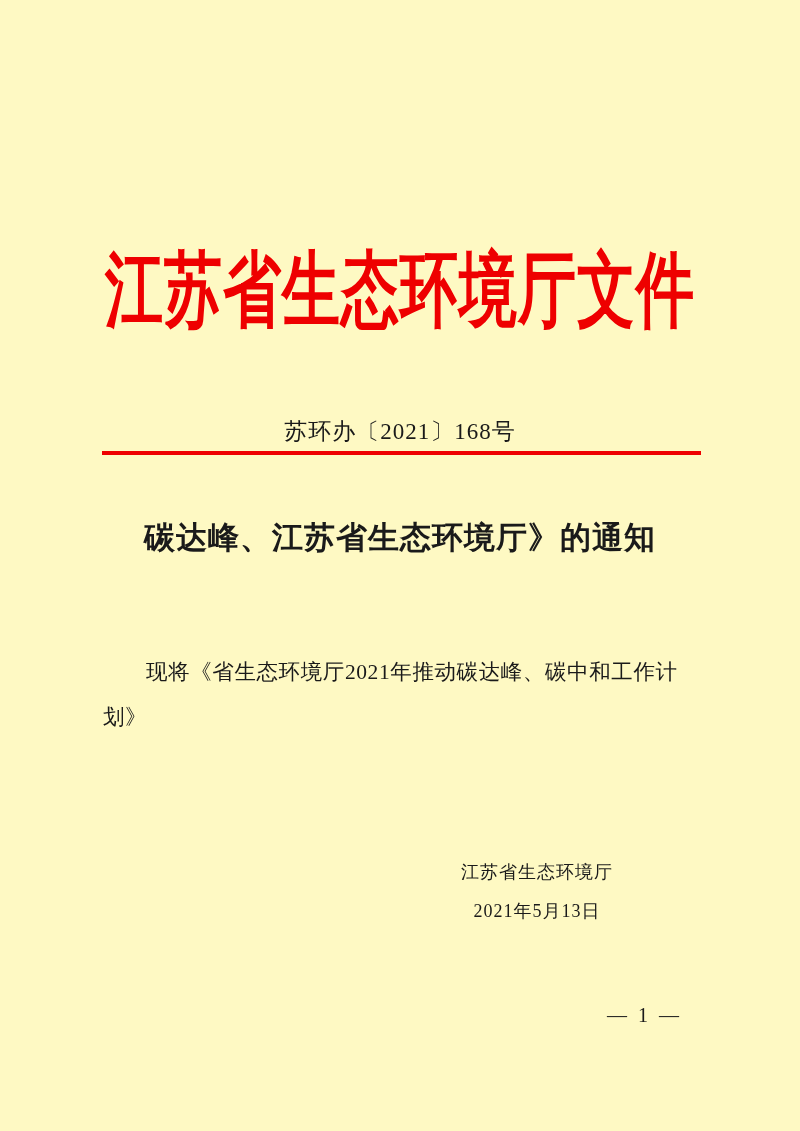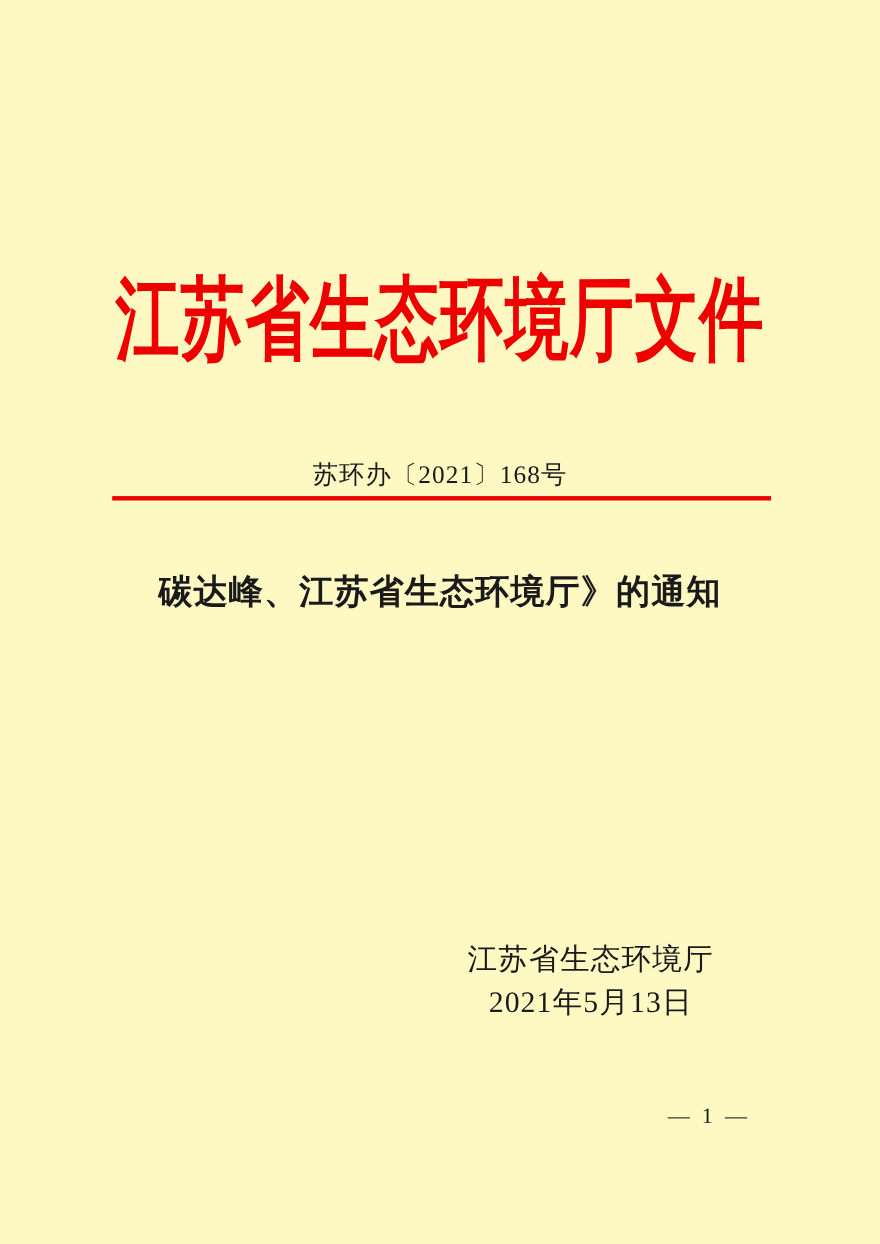--- a/index.html
+++ b/index.html
@@ -76,21 +76,21 @@
   }
   .body-text .b-line { display: block; }
   .body-text .indent { text-indent: 43px; }
   
   .signature-block {
     position: absolute;
     top: 853px;
     left: 377px;
     width: 320px;
     text-align: center;
-    font-size: 27px;
+    font-size: 18px;
     line-height: 39px;
     letter-spacing: 1px;
   }
   .signature-block .s-line { display: block; }
   
   .page-number {
     position: absolute;
     top: 1004px;
     right: 118px;
     font-size: 20px;
@@ -107,20 +107,21 @@
 
   <div class="doc-number">苏环办〔2021〕168号</div>
 
   <div class="red-line"></div>
 
   <div class="notice-title">
     <span class="t-line">碳达峰、江苏省生态环境厅》的通知</span>
   </div>
 
   <div class="body-text">
+    <span class="b-line indent">现将《省生态环境厅2021年推动碳达峰、碳中和工作计划》</span>
   </div>
 
   <div class="signature-block">
     <span class="s-line">江苏省生态环境厅</span>
     <span class="s-line">2021年5月13日</span>
   </div>
 
   <div class="page-number">— 1 —</div>
 
 </div>

